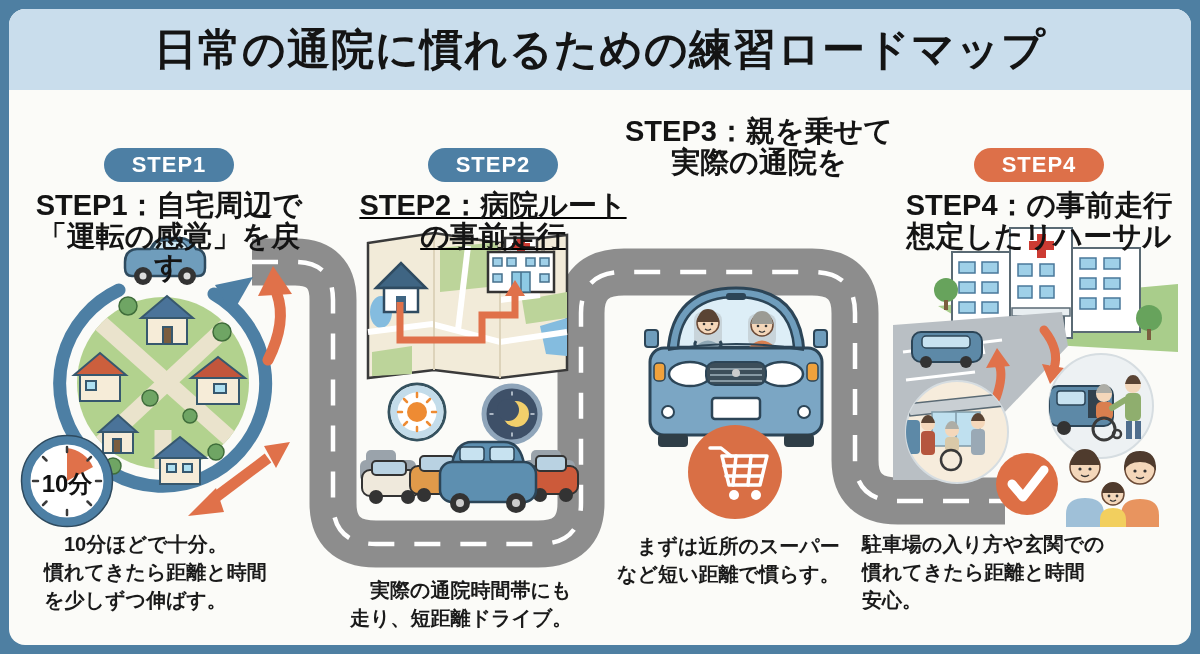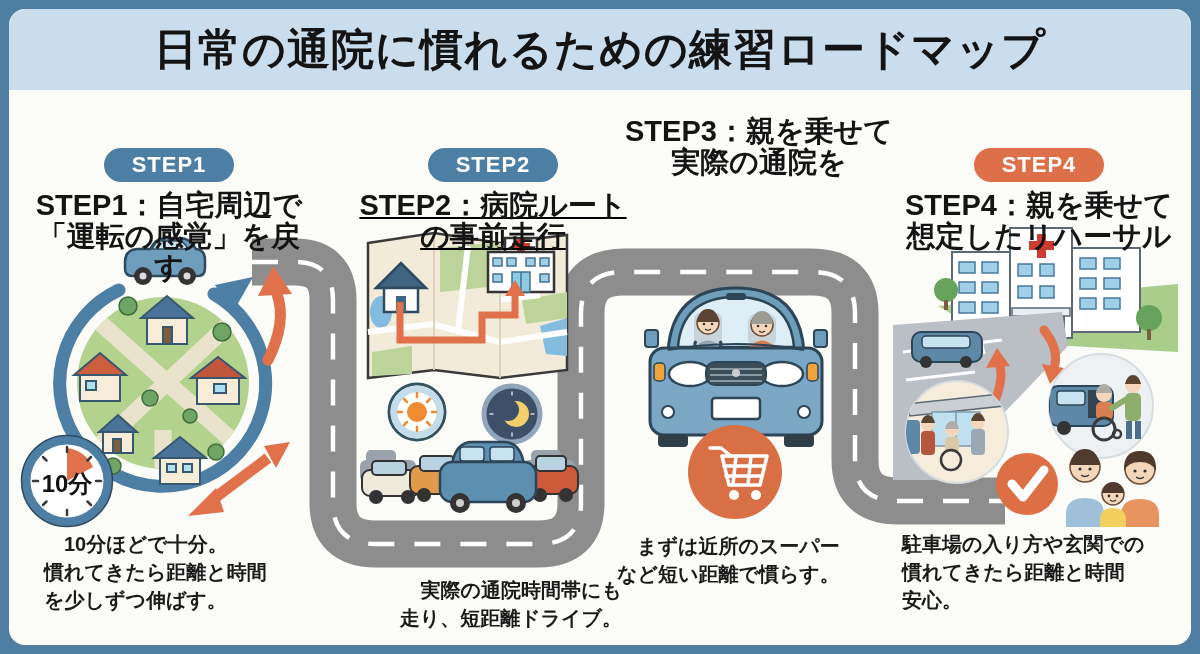--- a/index.html
+++ b/index.html
@@ -33,23 +33,23 @@
   .badge-orange{background:#dd7049;}
   .heading{margin-top:8px;font-size:29px;line-height:31px;font-weight:bold;color:#141414;}
   .heading span{display:block;}
   .caption{
     position:absolute;z-index:2;font-size:20px;line-height:28px;font-weight:bold;color:#1a1a1a;
     text-align:left;
   }
   .caption span{display:block;}
   .caption.indent span:first-child{text-indent:1em;}
   .cap1{left:44px;top:530px;width:262px;}
-  .cap2{left:350px;top:576px;width:272px;text-align:right;}
+  .cap2{left:350px;top:576px;width:272px;}
   .cap3{left:617px;top:532px;width:282px;}
-  .cap4{left:902px;top:530px;width:296px;}
+  .cap4{left:862px;top:530px;width:296px;}
 </style>
 </head>
 <body>
 
 <div class="card">
   <div class="titlebar">
     <div class="title">日常の通院に慣れるための練習ロードマップ</div>
   </div>
 </div>
 
@@ -449,21 +449,21 @@
 </div>
 <div class="col col3">
   <div class="heading">
     <span>STEP3：親を乗せて</span>
     <span>実際の通院を</span>
   </div>
 </div>
 <div class="col col4">
   <span class="badge badge-orange">STEP4</span>
   <div class="heading">
-    <span>STEP4：親を乗せて</span>
+    <span>STEP4：の事前走行</span>
     <span>想定したリハーサル</span>
   </div>
 </div>
 
 <div class="caption cap1 indent">
   <span>10分ほどで十分。</span>
   <span>慣れてきたら距離と時間</span>
   <span>を少しずつ伸ばす。</span>
 </div>
 <div class="caption cap2 indent">

